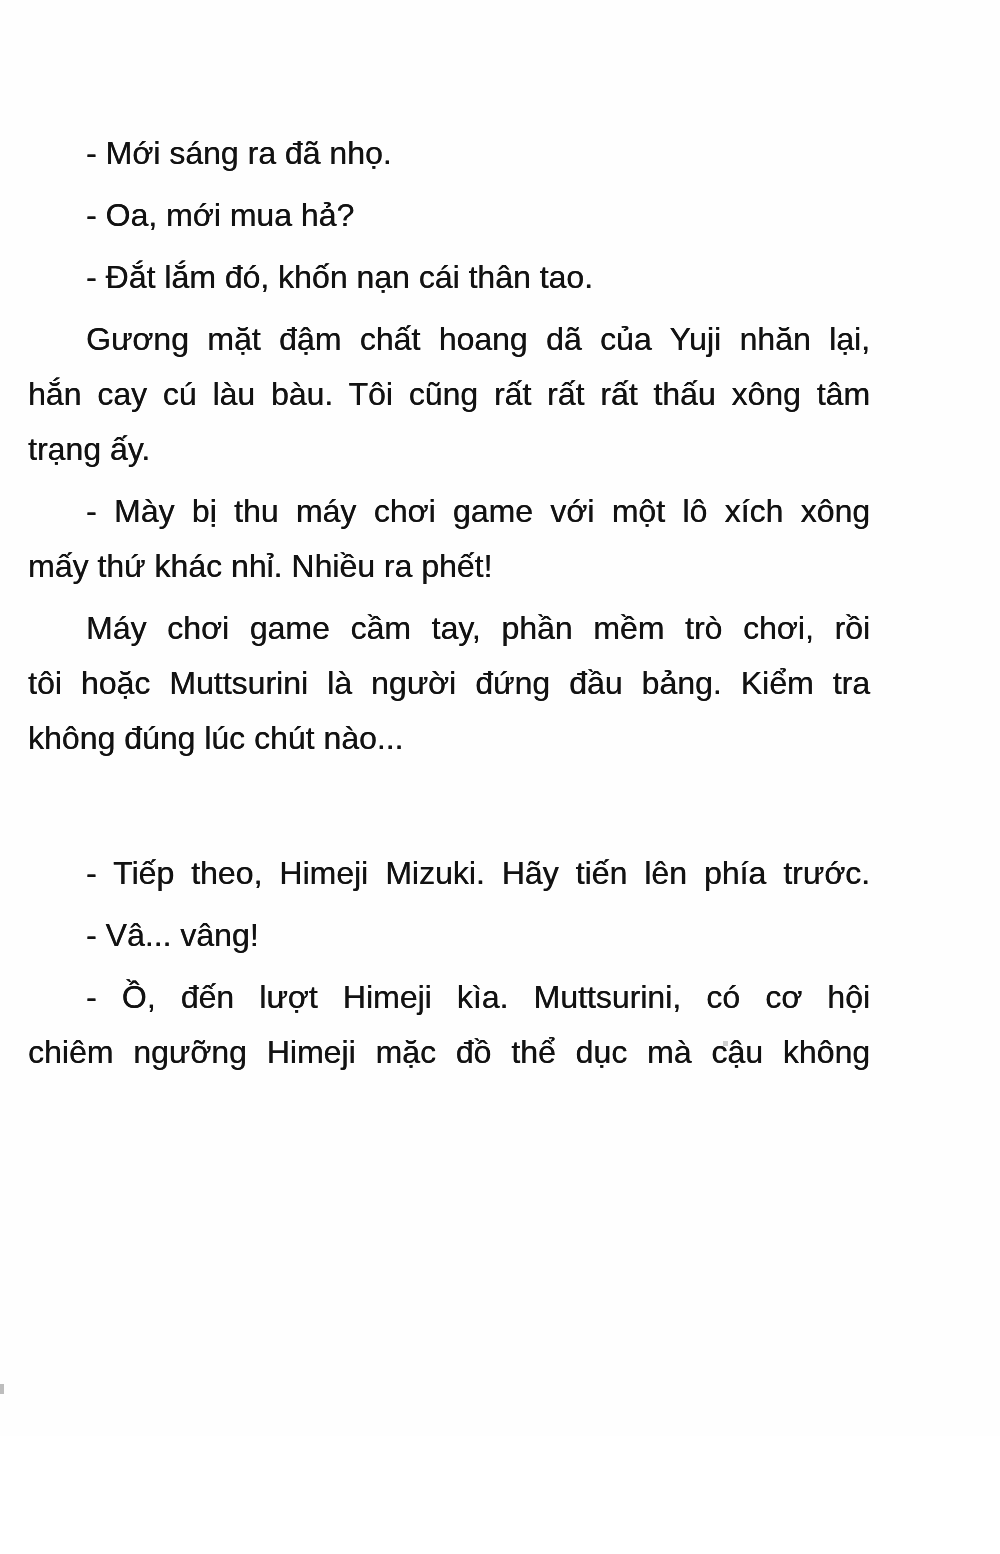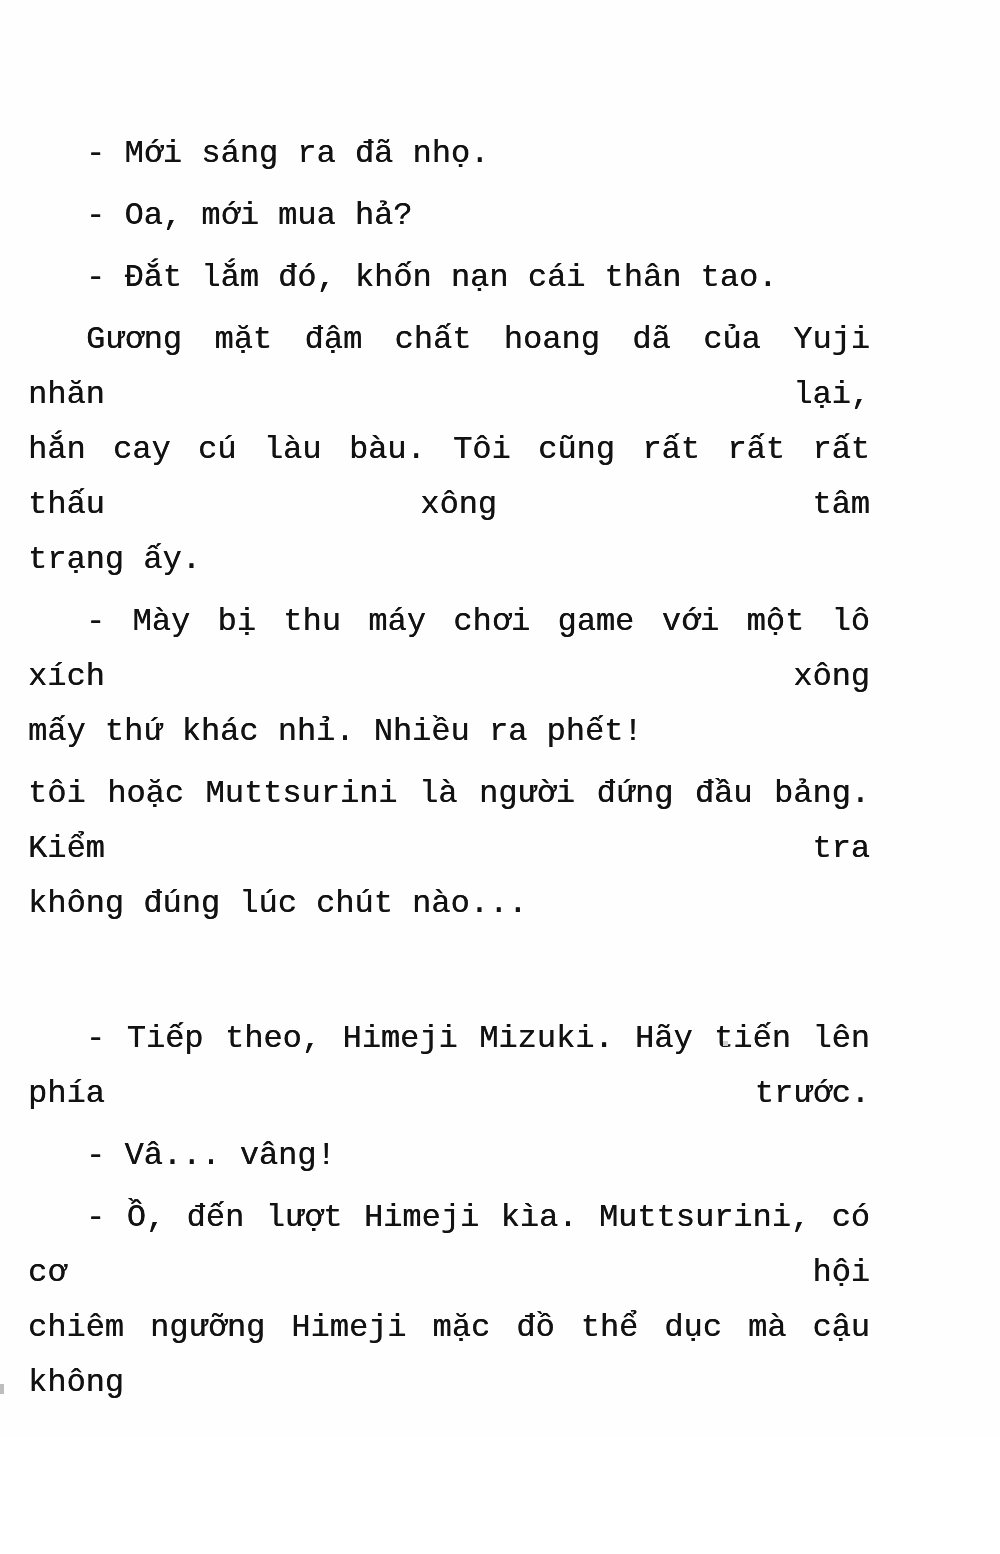--- a/index.html
+++ b/index.html
@@ -7,21 +7,21 @@
     margin: 0;
     padding: 0;
     background: #ffffff;
   }
   .page {
     position: relative;
     width: 1000px;
     height: 1436px;
     background: #fefefe;
     color: #121212;
-    font-family: Liberation Mono, monospace;
+    font-family: Liberation Sans, sans-serif;
     font-size: 32px;
     overflow: hidden;
     text-shadow: 0.3px 0 0 currentColor; 
   }
   .text-column {
     position: absolute;
     left: 28px;
     top: 126px;
     width: 842px;
   }
@@ -82,20 +82,21 @@
       <div class="paragraph">
         <div class="line just indent">Gương mặt đậm chất hoang dã của Yuji nhăn lại,</div>
         <div class="line just">hắn cay cú làu bàu. Tôi cũng rất rất rất thấu xông tâm</div>
         <div class="line">trạng ấy.</div>
       </div>
       <div class="paragraph">
         <div class="line just indent">- Mày bị thu máy chơi game với một lô xích xông</div>
         <div class="line">mấy thứ khác nhỉ. Nhiều ra phết!</div>
       </div>
       <div class="paragraph">
+        <div class="line just indent">Máy chơi game cầm tay, phần mềm trò chơi, rồi</div>
         <div class="line just">tôi hoặc Muttsurini là người đứng đầu bảng. Kiểm tra</div>
         <div class="line">không đúng lúc chút nào...</div>
       </div>
       <div class="paragraph section-break">
         <div class="line just indent">- Tiếp theo, Himeji Mizuki. Hãy tiến lên phía trước.</div>
       </div>
       <div class="paragraph">
         <div class="line indent">- Vâ... vâng!</div>
       </div>
       <div class="paragraph">

